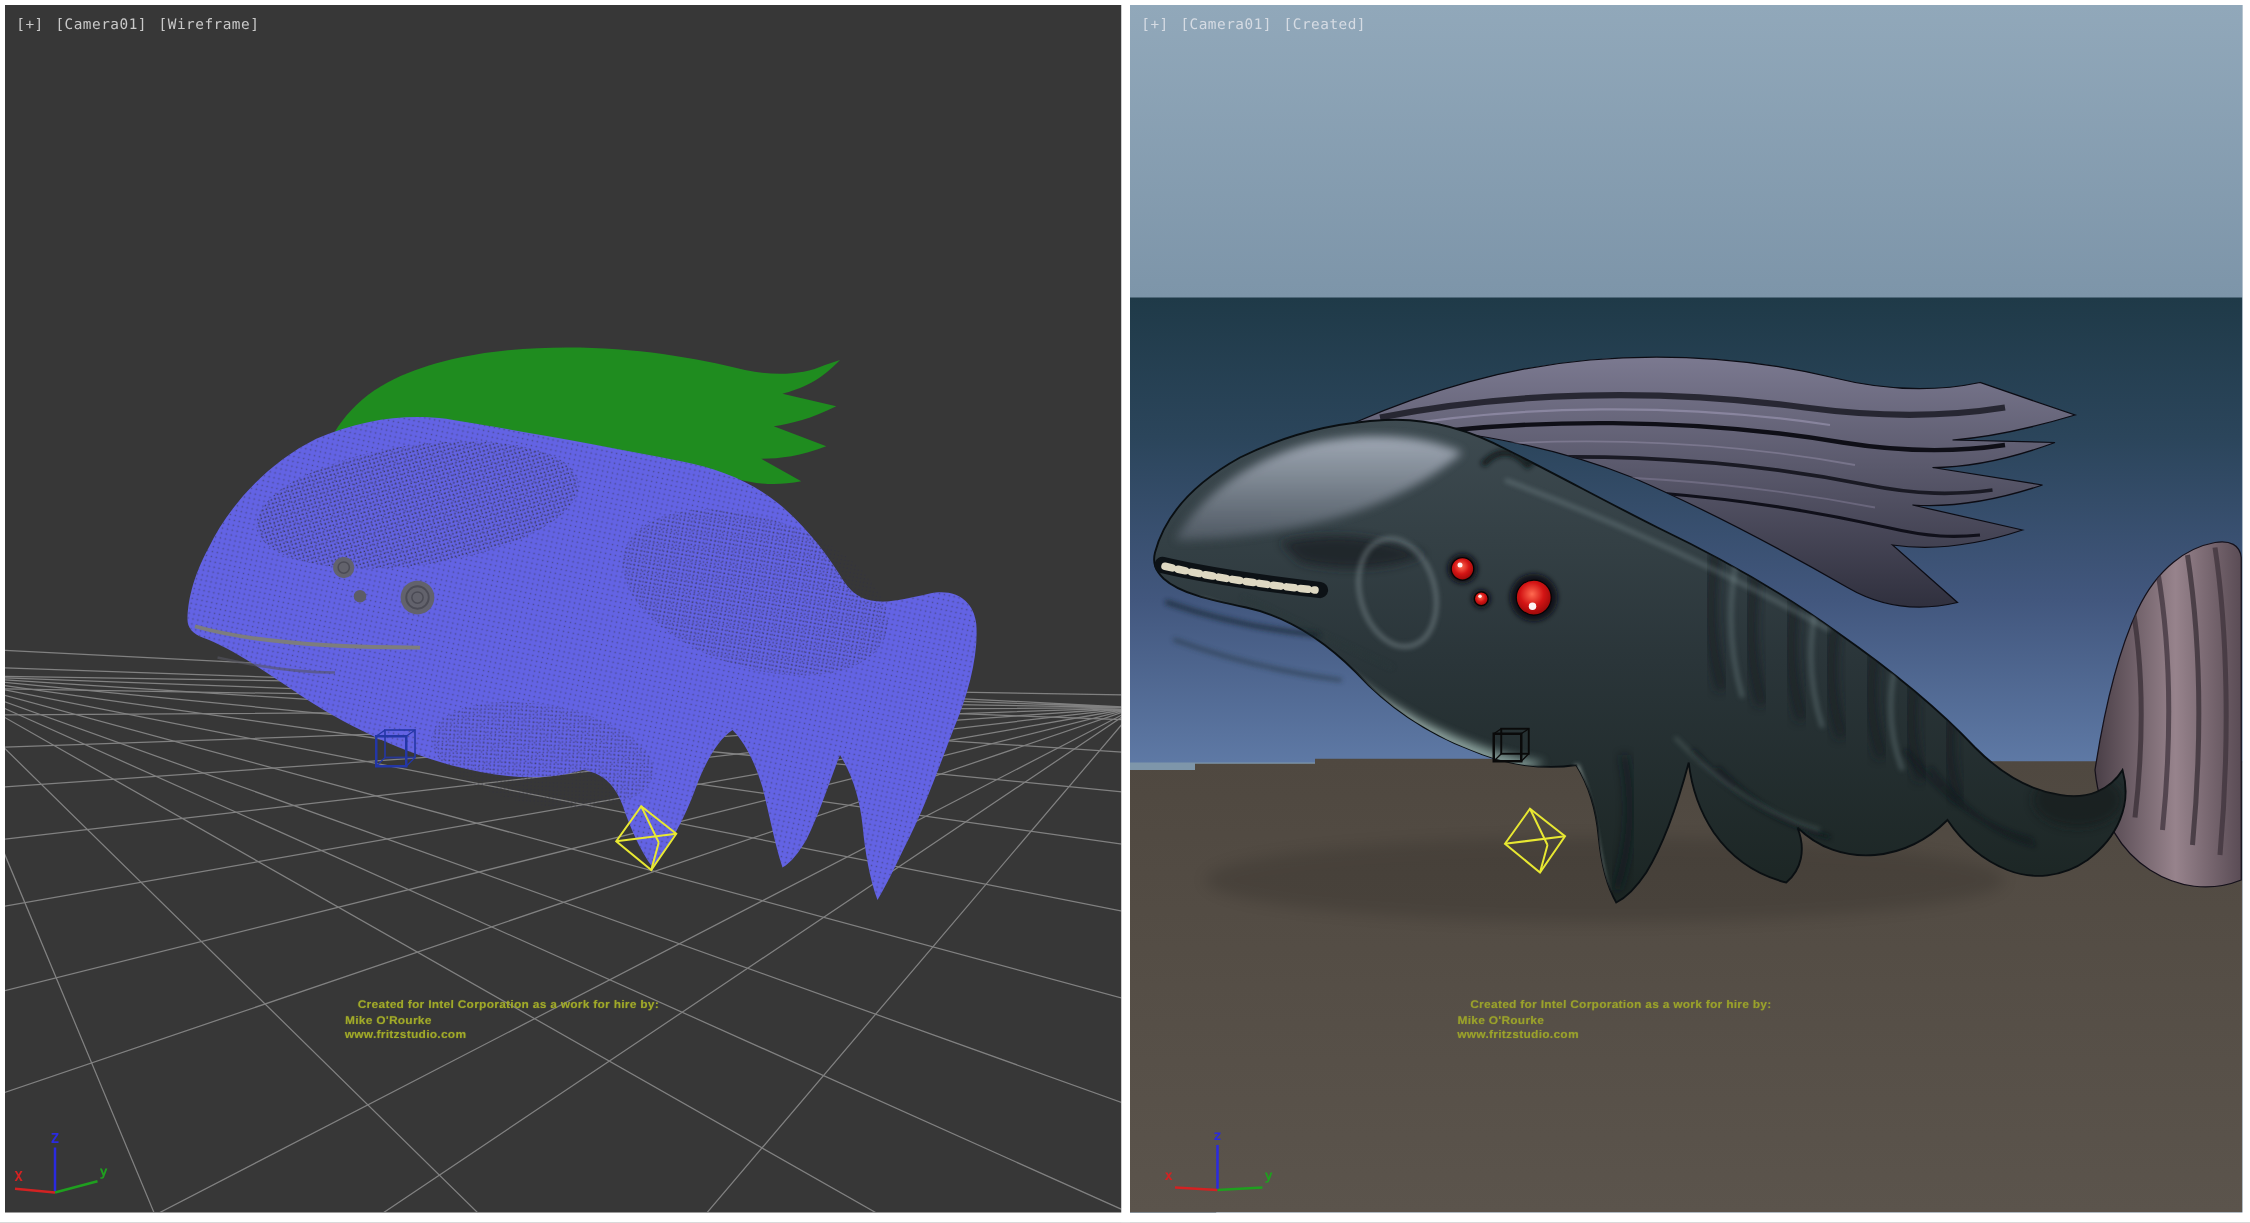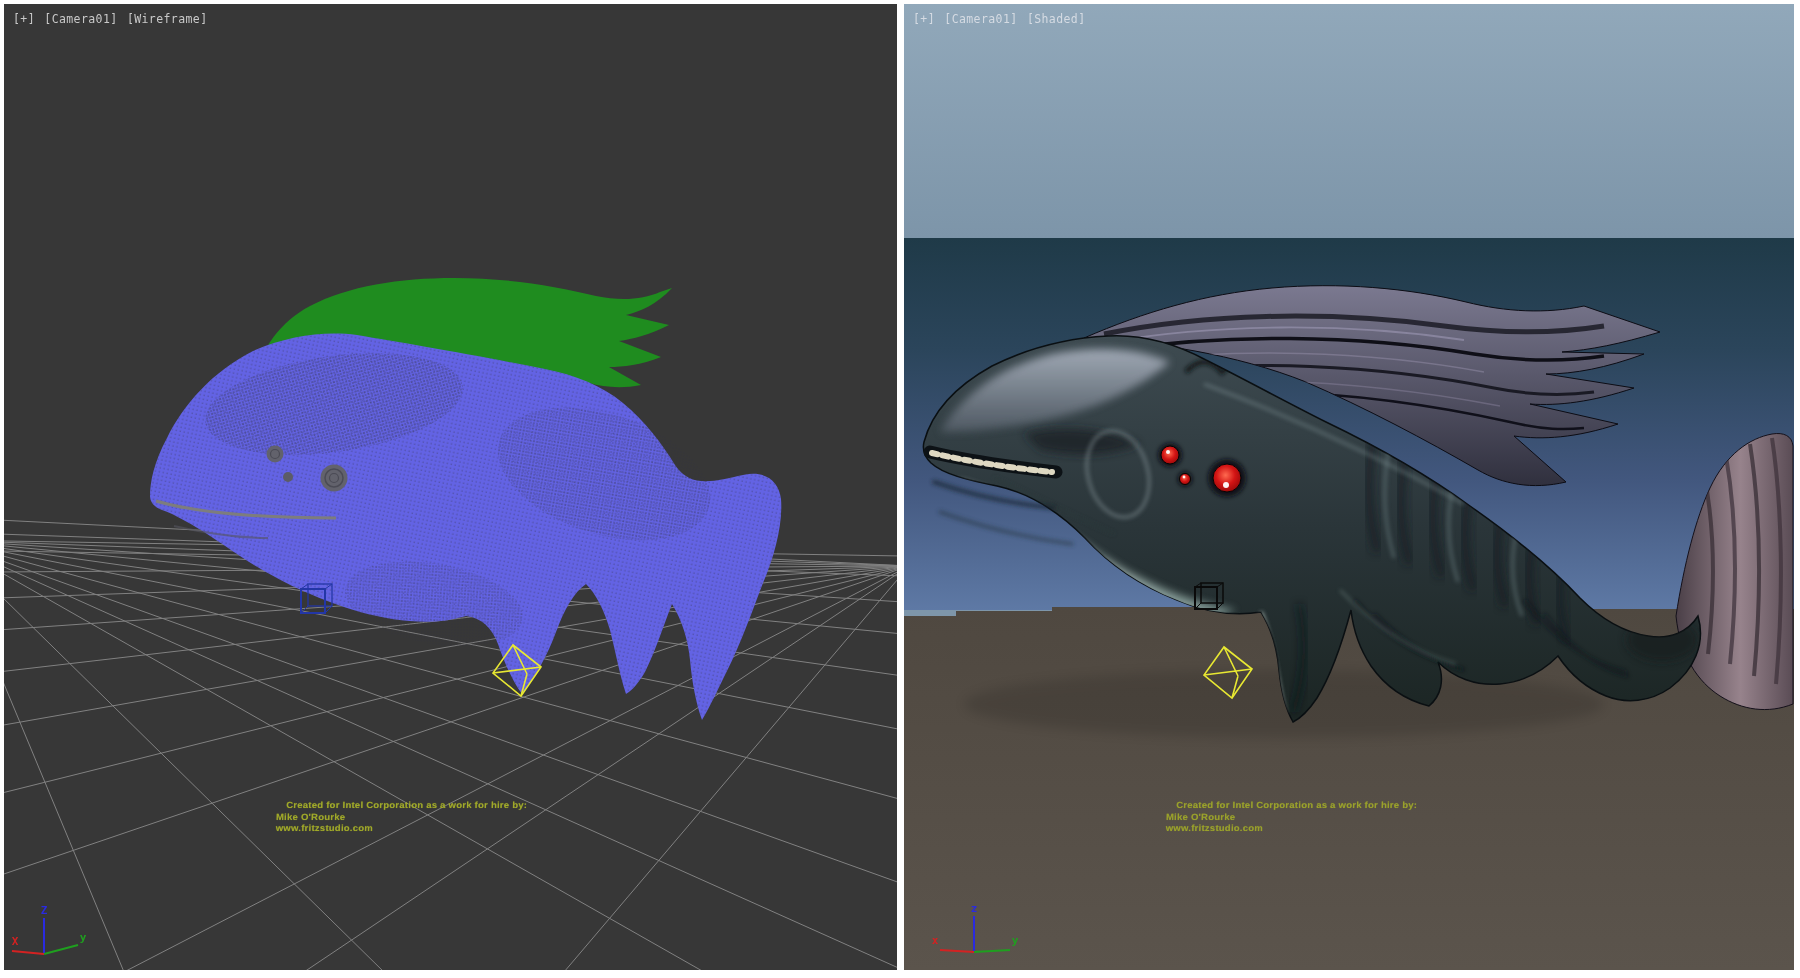--- a/index.html
+++ b/index.html
@@ -115,21 +115,21 @@
       <div>www.fritzstudio.com</div>
     </div>
   </div>
 
   <div class="splitter"></div>
 
   <div class="viewport vp-right">
     <div class="vp-label">
       <span>[+]</span>
       <span>[Camera01]</span>
-      <span>[Shaded]</span>
+      <span>[Created]</span>
     </div>
 
     <svg class="scene" width="890" height="966" viewBox="0 0 890 966">
       <defs>
         <linearGradient id="skyG" x1="0" y1="0" x2="0" y2="1">
           <stop offset="0" stop-color="#91a8ba"></stop>
             <stop offset="1" stop-color="#7d95a9"></stop>
         </linearGradient>
         <linearGradient id="seaG" x1="0" y1="0" x2="0" y2="1">
           <stop offset="0" stop-color="#1f3a48"></stop>

